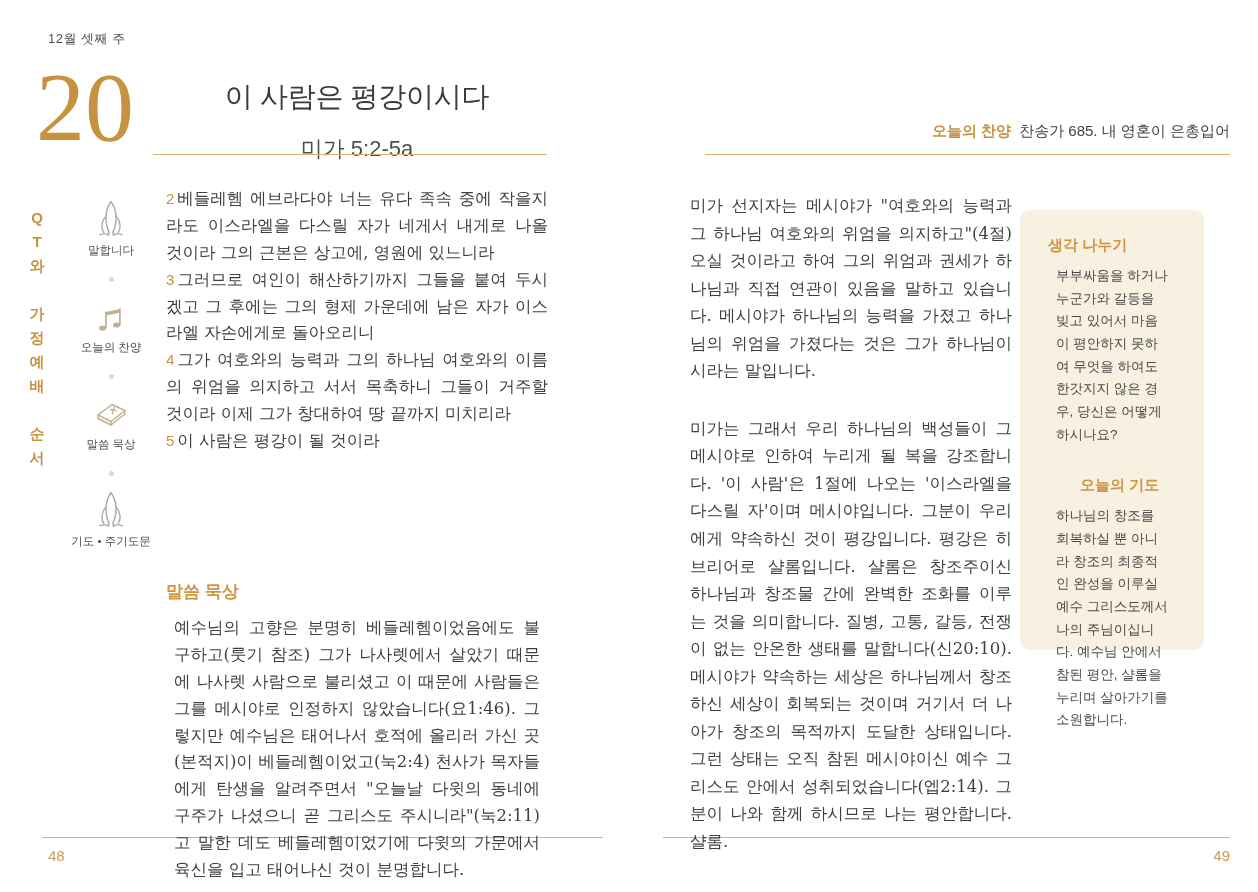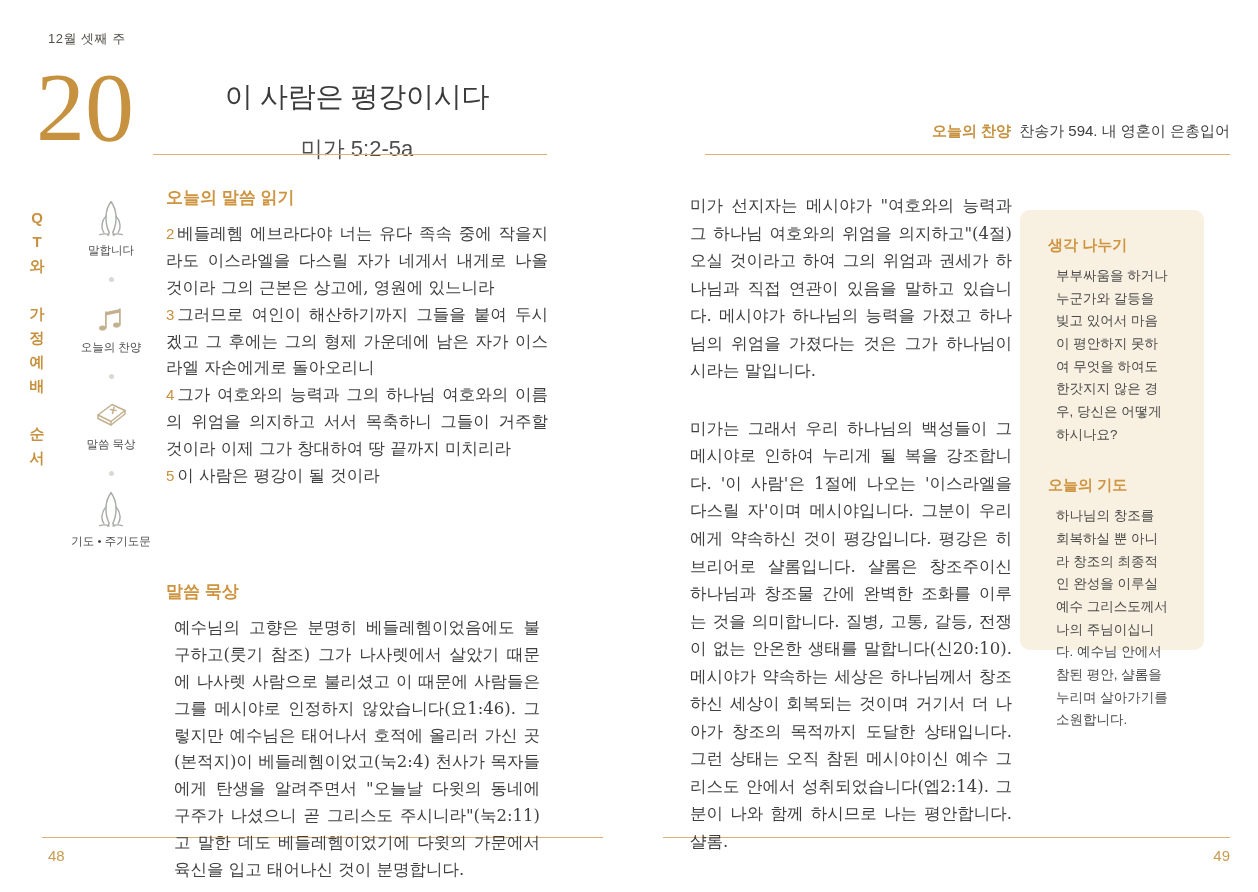--- a/index.html
+++ b/index.html
@@ -49,21 +49,21 @@
 
   .commentary{position:absolute;left:690px;top:192px;width:322px;}
   .commentary p{font-size:16.5px;line-height:1.67;text-align:justify;color:#3f3f3f;margin:0 0 30px 0;}
 
   .share-box{
     position:absolute;left:1020px;top:210px;width:184px;height:440px;box-sizing:border-box;
     background:#F8F0E1;border-radius:10px;padding:26px 28px;
   }
   .box-heading{font-size:15px;font-weight:bold;color:#CE9440;margin-bottom:10px;}
   .box-body{font-size:13.5px;line-height:1.68;color:#4b4b4b;margin:8px;}
-  .box-heading.second{margin-top:30px;}
+  .box-heading.second{margin-top:30px;margin-left:32px;}
 
   .page-num{position:absolute;top:847px;font-size:15px;color:#C79C52;}
   .page-num.left{left:48px;}
   .page-num.right{left:705px;width:525px;text-align:right;}
 
   svg .ln{fill:none;stroke-linecap:round;stroke-linejoin:round;}
 </style>
 </head>
 <body>
 
@@ -72,21 +72,21 @@
   <div class="week-label">12월 셋째 주</div>
 
   <div class="day-number">20</div>
 
   <div class="left-header">
     <div class="page-title">이 사람은 평강이시다</div>
     <div class="passage-ref">미가 5:2-5a</div>
   </div>
 
   <div class="praise-line">
-    <span class="praise-label">오늘의 찬양</span><span class="praise-text">찬송가 594. 내 영혼이 은총입어</span>
+    <span class="praise-label">오늘의 찬양</span><span class="praise-text">찬송가 685. 내 영혼이 은총입어</span>
   </div>
 
   <div class="rule rule-top-left"></div>
   <div class="rule rule-top-right"></div>
   <div class="rule rule-bottom-left"></div>
   <div class="rule rule-bottom-right"></div>
 
   <div class="vertical-label">
       <div class="vgroup">
         <span>Q</span>
@@ -168,21 +168,20 @@
             <path d="M7.5 40.5 C11.5 39.3 15.5 39.7 17.7 40.8"></path>
             <path d="M32.5 40.5 C28.5 39.3 24.5 39.7 22.3 40.8"></path>
           </g>
         </svg>
       </span>
       <span class="rail-label">기도 • 주기도문</span>
     </div>
   </div>
 
   <div class="scripture">
-    <div class="section-heading">오늘의 말씀 읽기</div>
     <div class="verse serif"><span class="verse-num">2</span><span>베들레헴 에브라다야 너는 유다 족속 중에 작을지라도 이스라엘을 다스릴 자가 네게서 내게로 나올 것이라 그의 근본은 상고에, 영원에 있느니라</span></div>
     <div class="verse serif"><span class="verse-num">3</span><span>그러므로 여인이 해산하기까지 그들을 붙여 두시겠고 그 후에는 그의 형제 가운데에 남은 자가 이스라엘 자손에게로 돌아오리니</span></div>
     <div class="verse serif"><span class="verse-num">4</span><span>그가 여호와의 능력과 그의 하나님 여호와의 이름의 위엄을 의지하고 서서 목축하니 그들이 거주할 것이라 이제 그가 창대하여 땅 끝까지 미치리라</span></div>
     <div class="verse serif"><span class="verse-num">5</span><span>이 사람은 평강이 될 것이라</span></div>
   </div>
 
   <div class="meditation">
     <div class="section-heading">말씀 묵상</div>
     <p class="meditation-body serif">예수님의 고향은 분명히 베들레헴이었음에도 불구하고(룻기 참조) 그가 나사렛에서 살았기 때문에 나사렛 사람으로 불리셨고 이 때문에 사람들은 그를 메시야로 인정하지 않았습니다(요1:46). 그렇지만 예수님은 태어나서 호적에 올리러 가신 곳(본적지)이 베들레헴이었고(눅2:4) 천사가 목자들에게 탄생을 알려주면서 "오늘날 다윗의 동네에 구주가 나셨으니 곧 그리스도 주시니라"(눅2:11)고 말한 데도 베들레헴이었기에 다윗의 가문에서 육신을 입고 태어나신 것이 분명합니다.</p>
   </div>

